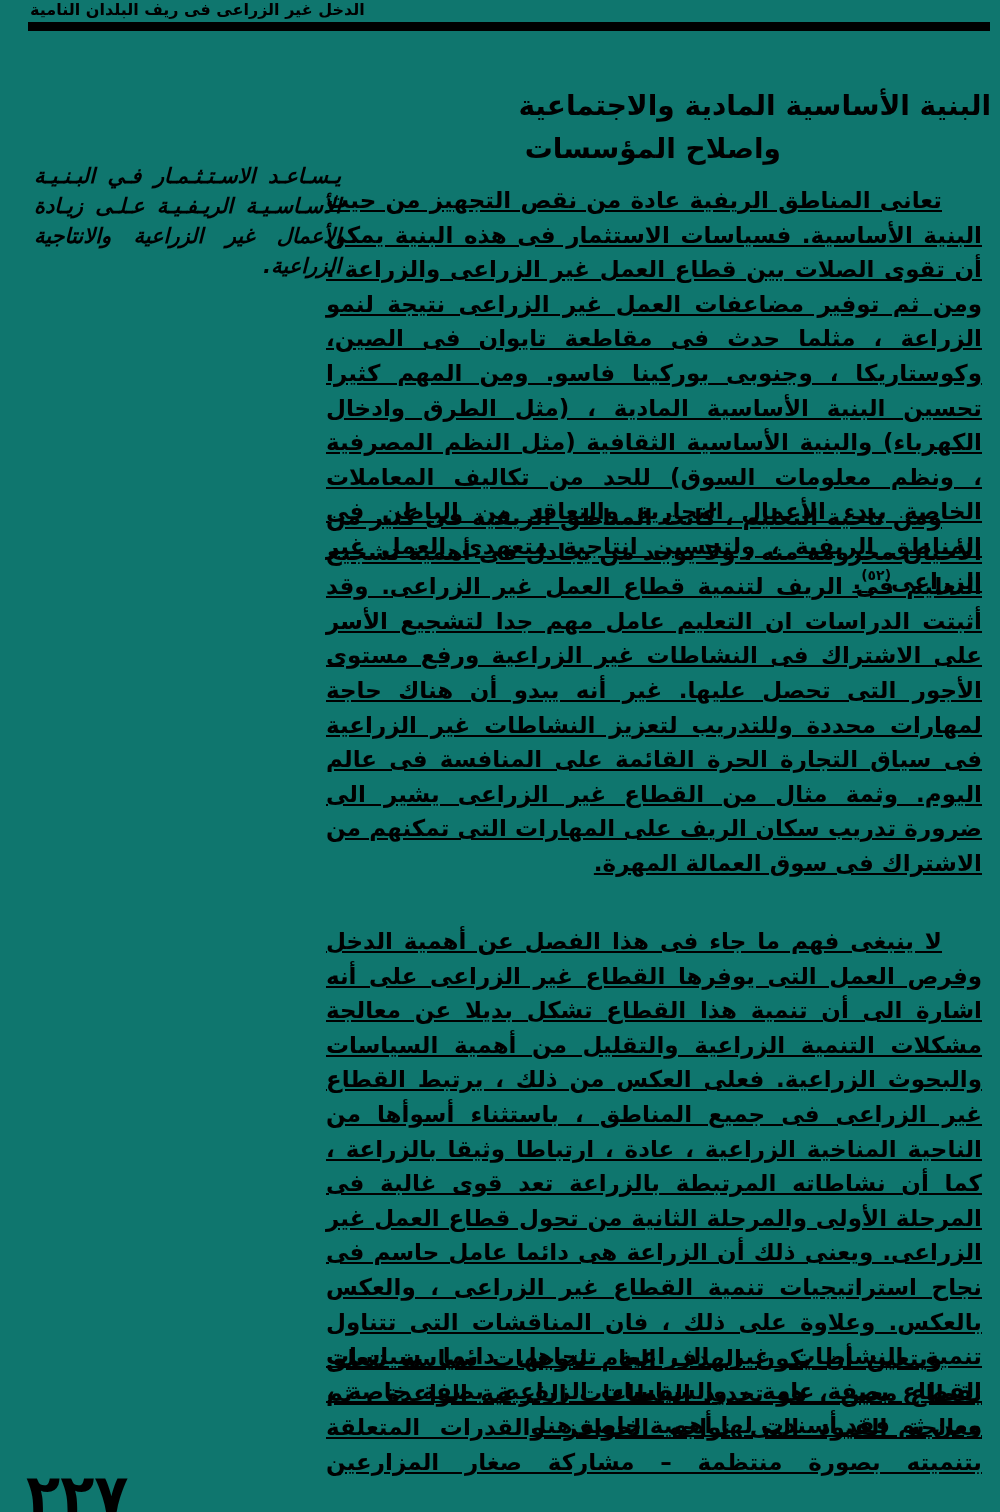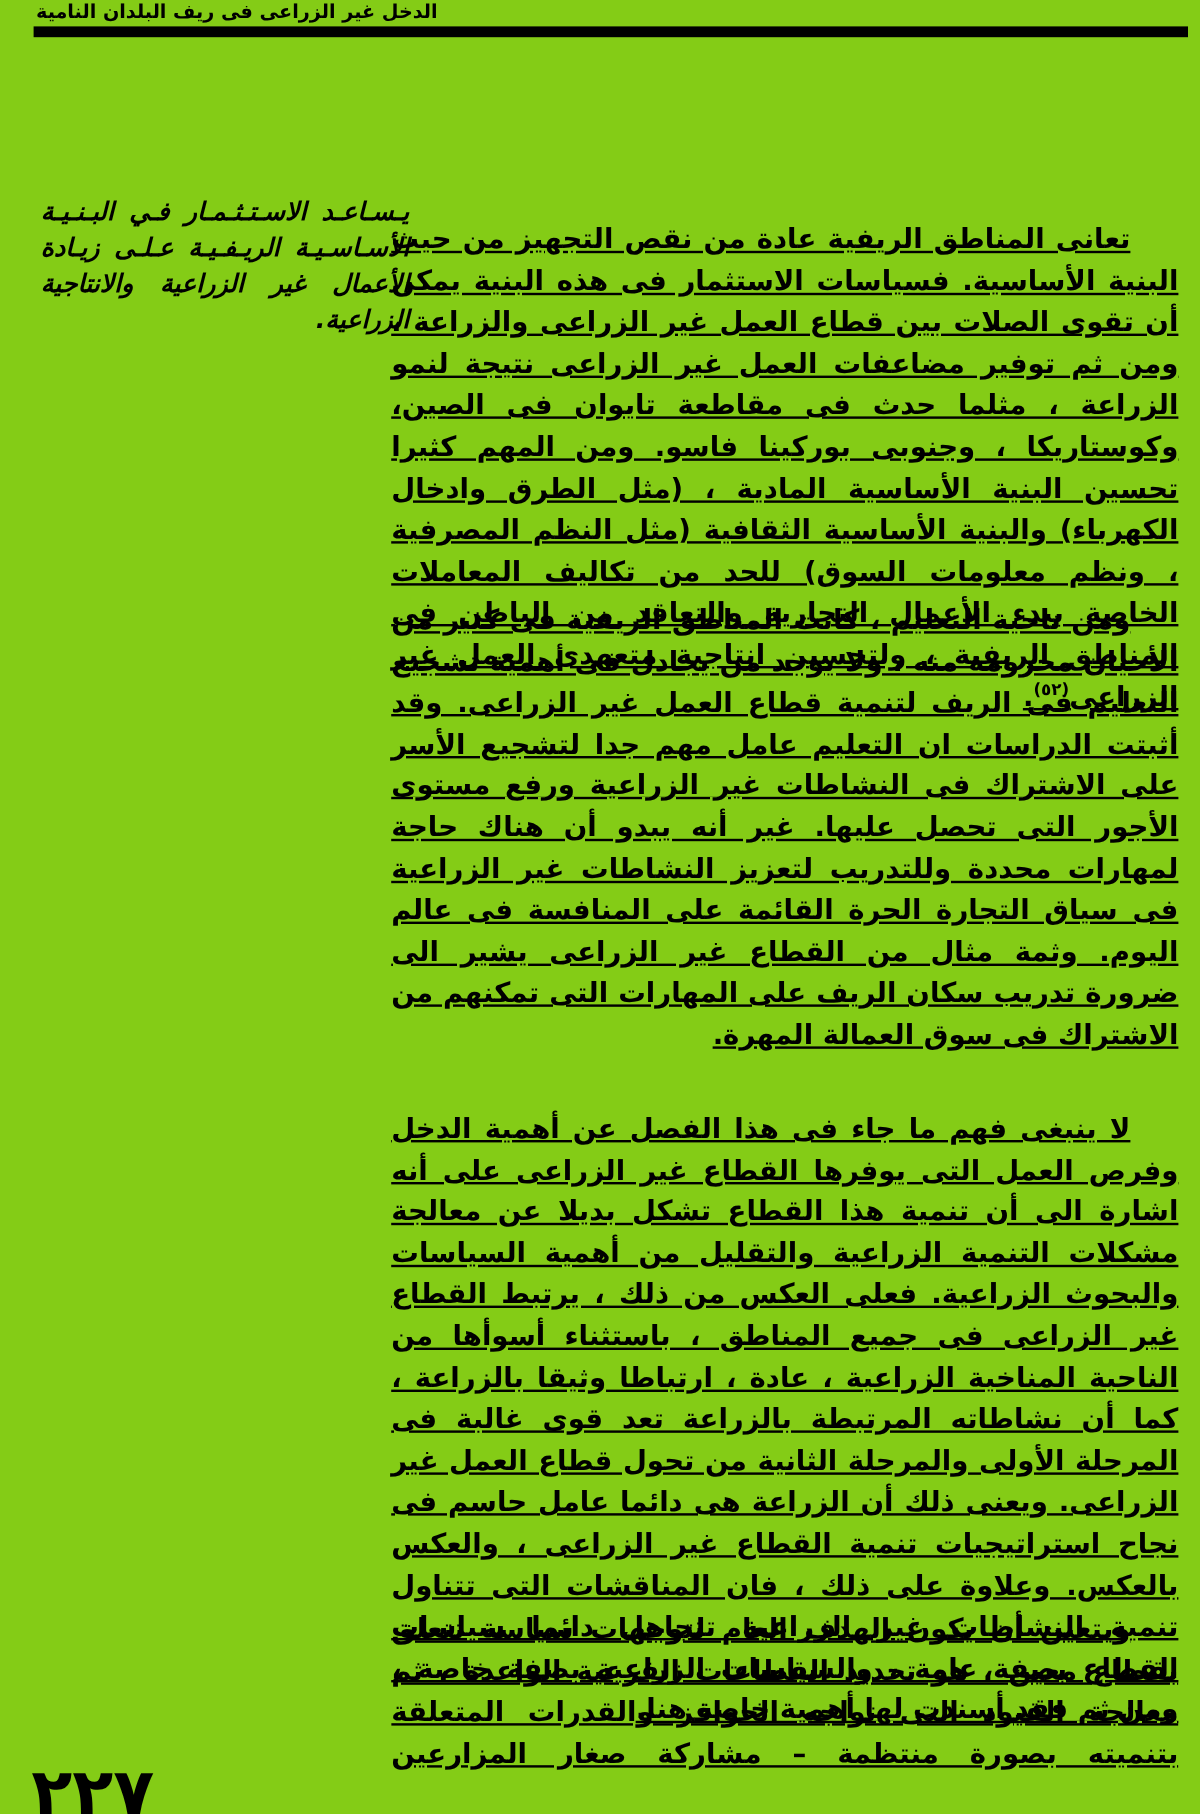--- a/index.html
+++ b/index.html
@@ -1,20 +1,20 @@
 <!DOCTYPE html>
 <html lang="ar"><head>
 <meta charset="utf-8">
 <style>
   html,body{margin:0;padding:0;background:#e8e8e8;}
   .page{
     position:relative;
     width:1000px;height:1512px;
     margin:0 auto;
-    background:#84cc16;
+    background:#0f766e;
     color:#000;
     font-family:"DejaVu Sans",sans-serif;
     overflow:hidden;
   }
   .running-header{
     position:absolute;top:0px;left:30px;
     direction:rtl;white-space:nowrap;
     font-size:16px;font-weight:bold;
   }
   .rule{
@@ -59,20 +59,24 @@
 </style>
 </head>
 <body>
 
 <div class="page">
 
   <div class="running-header">الدخل غير الزراعى فى ريف البلدان النامية</div>
 
   <div class="rule"></div>
 
+  <div class="heading heading-1">
+    <div class="hline l1">البنية الأساسية المادية والاجتماعية</div>
+    <div class="hline l2">واصلاح المؤسسات</div>
+  </div>
 
   <div class="margin-note">يـسـاعـد الاسـتـثـمـار فـي البـنـيـة الأسـاسـيـة الريـفـيـة عـلـى زيـادة الأعمال غير الزراعية والانتاجية الزراعية.</div>
 
   <p class="para p1 indent"><span>تعانى المناطق الريفية عادة من نقص التجهيز من حيث البنية الأساسية. فسياسات الاستثمار فى هذه البنية يمكن أن تقوى الصلات بين قطاع العمل غير الزراعى والزراعة ، ومن ثم توفير مضاعفات العمل غير الزراعى نتيجة لنمو الزراعة ، مثلما حدث فى مقاطعة تايوان فى الصين، وكوستاريكا ، وجنوبى بوركينا فاسو. ومن المهم كثيرا تحسين البنية الأساسية المادية ، (مثل الطرق وادخال الكهرباء) والبنية الأساسية الثقافية (مثل النظم المصرفية ، ونظم معلومات السوق) للحد من تكاليف المعاملات الخاصة ببدء الأعمال التجارية والتعاقد من الباطن فى المناطق الريفية ، ولتحسين انتاجية متعهدى العمل غير الزراعى</span><sup class="footnote-marker">(٥٢)</sup><span>.</span></p>
 
   <p class="para p2 indent">ومن ناحية التعليم ، كانت المناطق الريفية فى كثير من الأحيان محرومة منه ، ولا يوجد من يجادل فى أهمية تشجيع التعليم فى الريف لتنمية قطاع العمل غير الزراعى. وقد أثبتت الدراسات ان التعليم عامل مهم جدا لتشجيع الأسر على الاشتراك فى النشاطات غير الزراعية ورفع مستوى الأجور التى تحصل عليها. غير أنه يبدو أن هناك حاجة لمهارات محددة وللتدريب لتعزيز النشاطات غير الزراعية فى سياق التجارة الحرة القائمة على المنافسة فى عالم اليوم. وثمة مثال من القطاع غير الزراعى يشير الى ضرورة تدريب سكان الريف على المهارات التى تمكنهم من الاشتراك فى سوق العمالة المهرة.</p>
 
 
   <p class="para p3 indent">لا ينبغى فهم ما جاء فى هذا الفصل عن أهمية الدخل وفرص العمل التى يوفرها القطاع غير الزراعى على أنه اشارة الى أن تنمية هذا القطاع تشكل بديلا عن معالجة مشكلات التنمية الزراعية والتقليل من أهمية السياسات والبحوث الزراعية. فعلى العكس من ذلك ، يرتبط القطاع غير الزراعى فى جميع المناطق ، باستثناء أسوأها من الناحية المناخية الزراعية ، عادة ، ارتباطا وثيقا بالزراعة ، كما أن نشاطاته المرتبطة بالزراعة تعد قوى غالبة فى المرحلة الأولى والمرحلة الثانية من تحول قطاع العمل غير الزراعى. ويعنى ذلك أن الزراعة هى دائما عامل حاسم فى نجاح استراتيجيات تنمية القطاع غير الزراعى ، والعكس بالعكس. وعلاوة على ذلك ، فان المناقشات التى تتناول تنمية النشاطات غير الزراعية تتجاهل دائما سياسات القطاع بصفة عامة ، والسياسات الزراعية بصفة خاصة ، ومن ثم فقد أسندت لها أهمية خاصة هنا.</p>
 

